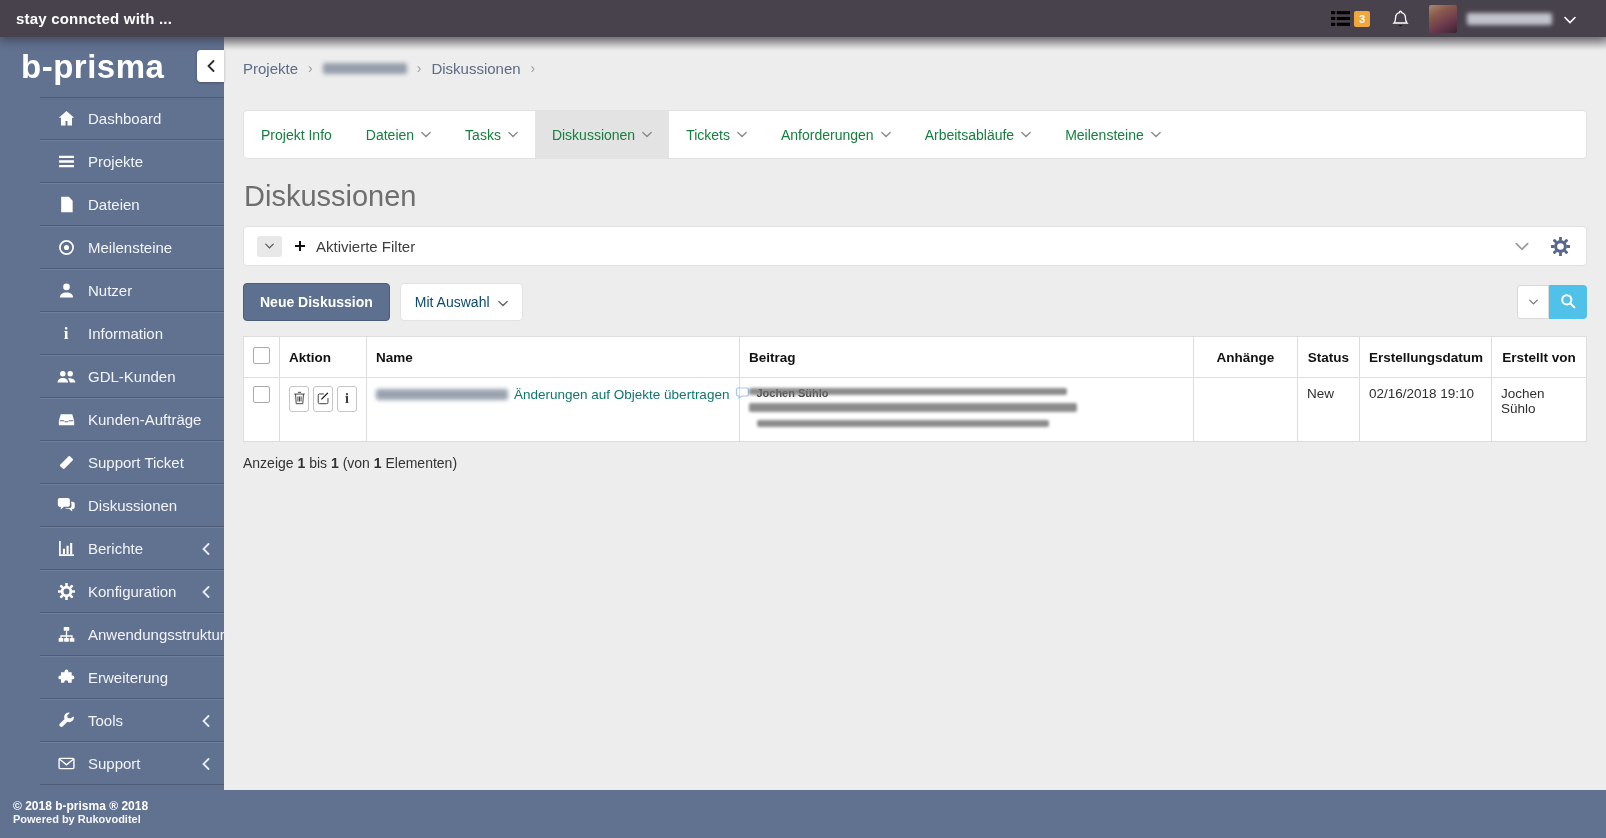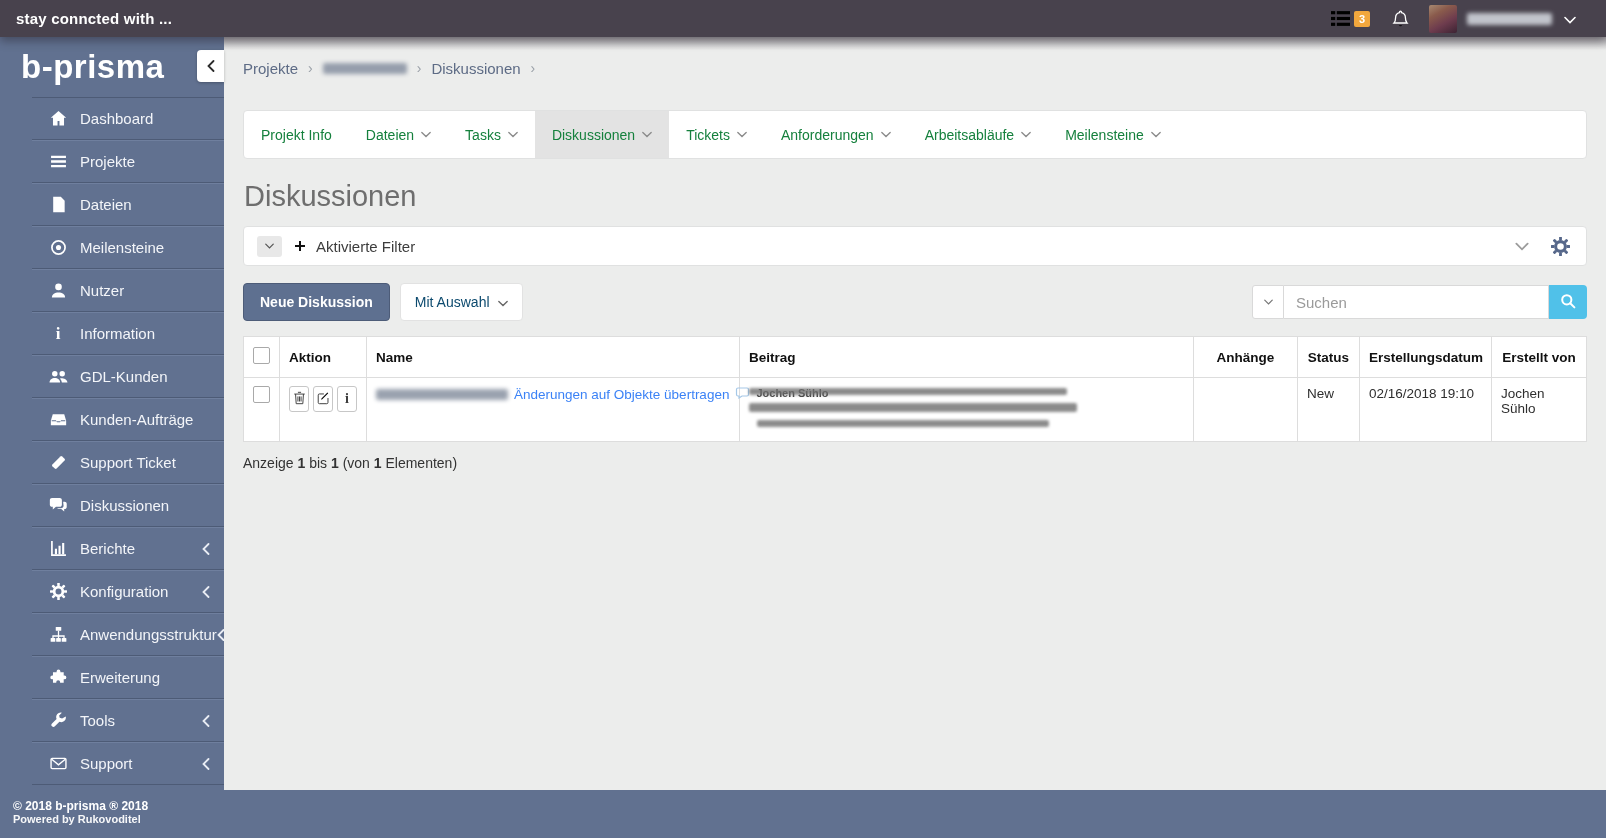--- a/index.html
+++ b/index.html
@@ -18,21 +18,21 @@
   .tb-avatar{width:28px;height:28px;border-radius:2px;margin-left:20px;
              background:linear-gradient(150deg,#a88a72 0%,#8a5b4c 30%,#6e3c4e 62%,#3c2333 100%);}
   .tb-userchip{width:85px;height:12px;border-radius:2px;background:#cfd3da;filter:blur(2px);opacity:.9;margin-left:10px;}
   .tb-caret{margin-left:12px;color:#fff;}
 
   
   .sidebar{position:absolute;left:0;top:37px;bottom:0;width:224px;background:#617190;z-index:30;}
   .brand{height:60px;display:flex;align-items:center;padding-left:21px;color:#fff;font-size:33px;font-weight:bold;letter-spacing:.5px;}
   .collapse-btn{position:absolute;top:13px;right:0;width:27px;height:32px;background:#fff;border-radius:4px 0 0 4px;
                 display:flex;align-items:center;justify-content:center;color:#2b2b2b;box-shadow:0 1px 3px rgba(0,0,0,.25);cursor:pointer;}
-  .sb-menu{position:absolute;top:60px;left:8px;right:0;padding-left:24px;}
+  .sb-menu{position:absolute;top:60px;left:16px;right:0;padding-left:24px;}
   .sb-item{height:41px;display:flex;align-items:center;padding:0 14px 0 16px;color:#f3f5f9;font-size:15px;
            border-top:1px solid #6f7f9e;border-bottom:1px solid #4d5b76;cursor:pointer;}
   .sb-item:first-child{border-top:1px solid #4d5b76;}
   .sb-ico{width:20px;height:18px;display:inline-flex;align-items:center;justify-content:center;margin-right:12px;color:#fff;flex:0 0 20px;}
   .sb-ico svg{width:17px;height:17px;fill:currentColor;}
   .sb-ico.big svg{width:19px;height:17px;}
   .sb-info-i{font-family:"Liberation Serif",serif;font-weight:bold;font-size:17px;color:#fff;line-height:1;}
   .sb-label{flex:1 1 auto;white-space:nowrap;}
   .sb-chev{color:#e9edf4;display:inline-flex;}
   .sb-chev svg{width:8px;height:12px;}
@@ -95,21 +95,21 @@
   .tbl th.center{text-align:center;}
   .tbl td{padding:8px 9px;vertical-align:top;color:#2e2e2e;}
   .cb{width:15px;height:15px;border:1px solid #a9a9a9;border-radius:2px;background:#fff;display:inline-block;cursor:pointer;}
   .th-cb,.td-cb{text-align:center;}
   .actions{display:flex;gap:4px;}
   .act-btn{width:24px;height:24px;background:#fff;border:1px solid #c7c7c7;border-radius:3px;display:flex;align-items:center;justify-content:center;color:#3e3e3e;cursor:pointer;}
   .act-btn svg{width:13px;height:14px;}
   .act-i{font-family:"Liberation Serif",serif;font-weight:bold;font-size:14px;line-height:1;}
   .name-cell{display:flex;align-items:flex-start;gap:6px;}
   .name-redacted{width:132px;height:11px;background:#9aa2af;border-radius:2px;filter:blur(2px);margin-top:3px;flex:0 0 auto;}
-  .name-link{color:#3b82f6;cursor:pointer;white-space:nowrap;margin-top:1px;}
+  .name-link{color:#0f766e;cursor:pointer;white-space:nowrap;margin-top:1px;}
   .bubble-ico{color:#a5c8e8;display:inline-flex;margin-top:1px;}
   .bubble-ico svg{width:15px;height:12px;}
   .name-author{font-size:11px;font-weight:bold;color:#444;margin-top:1px;white-space:nowrap;}
   .beitrag-lines{padding-top:2px;}
   .b-line{background:#6f6f6f;border-radius:2px;filter:blur(1.6px);opacity:.8;}
   .b-line.l1{width:318px;height:7px;margin-bottom:8px;}
   .b-line.l2{width:328px;height:9px;margin-bottom:8px;}
   .b-line.l3{width:292px;height:7px;margin-left:8px;}
 
   .summary{margin-top:13px;font-size:14px;color:#333;}
@@ -527,21 +527,20 @@
                 <use href="#sy-chevD"></use>
               </svg></span>
         </div>
         <div class="toolbar-spacer"></div>
         <div class="search-group">
           <span class="search-dd">
               <svg>
                 <use href="#sy-chevD"></use>
               </svg>
             </span>
-          <input class="search-input" type="text" placeholder="Suchen" style="">
           <button class="search-btn">
               <span><svg width="16" height="16">
                   <use href="#sy-search"></use>
                 </svg></span>
             </button>
         </div>
       </div>
 
       <table class="tbl">
         <colgroup>

